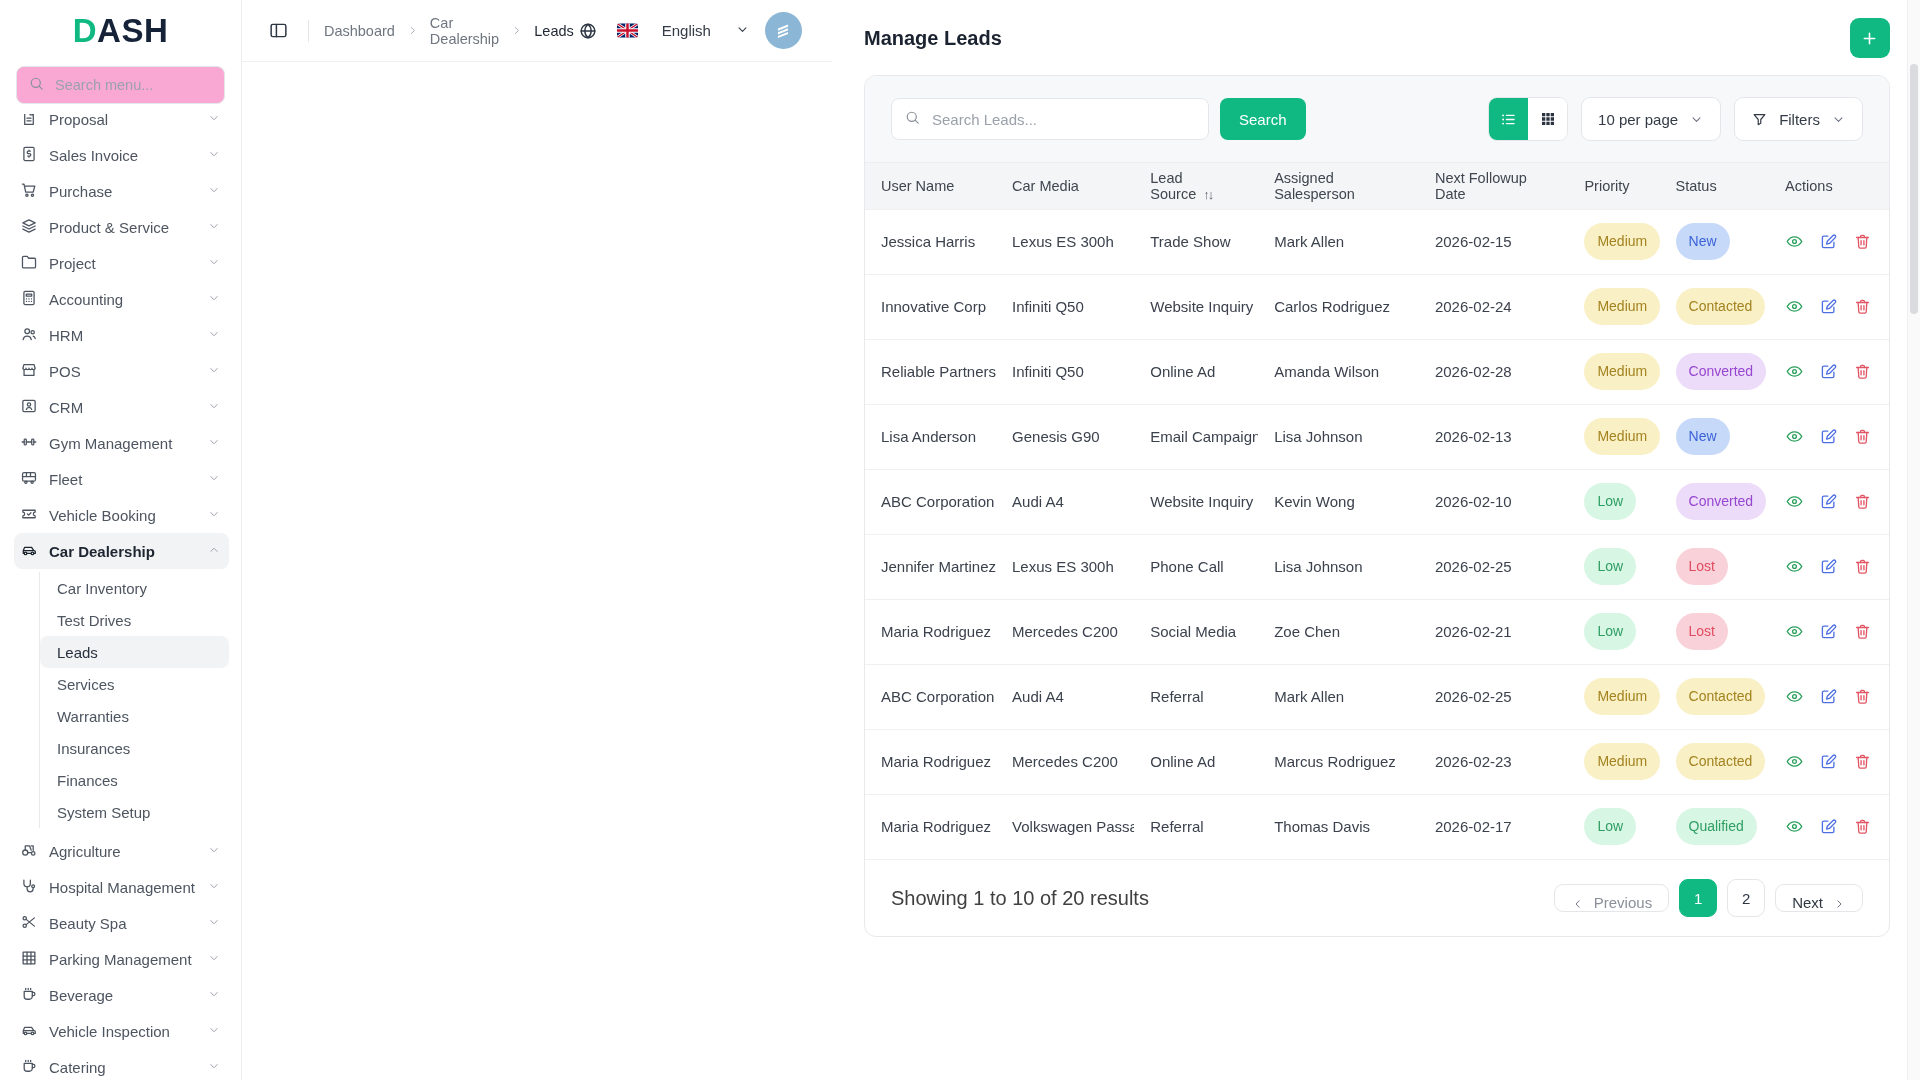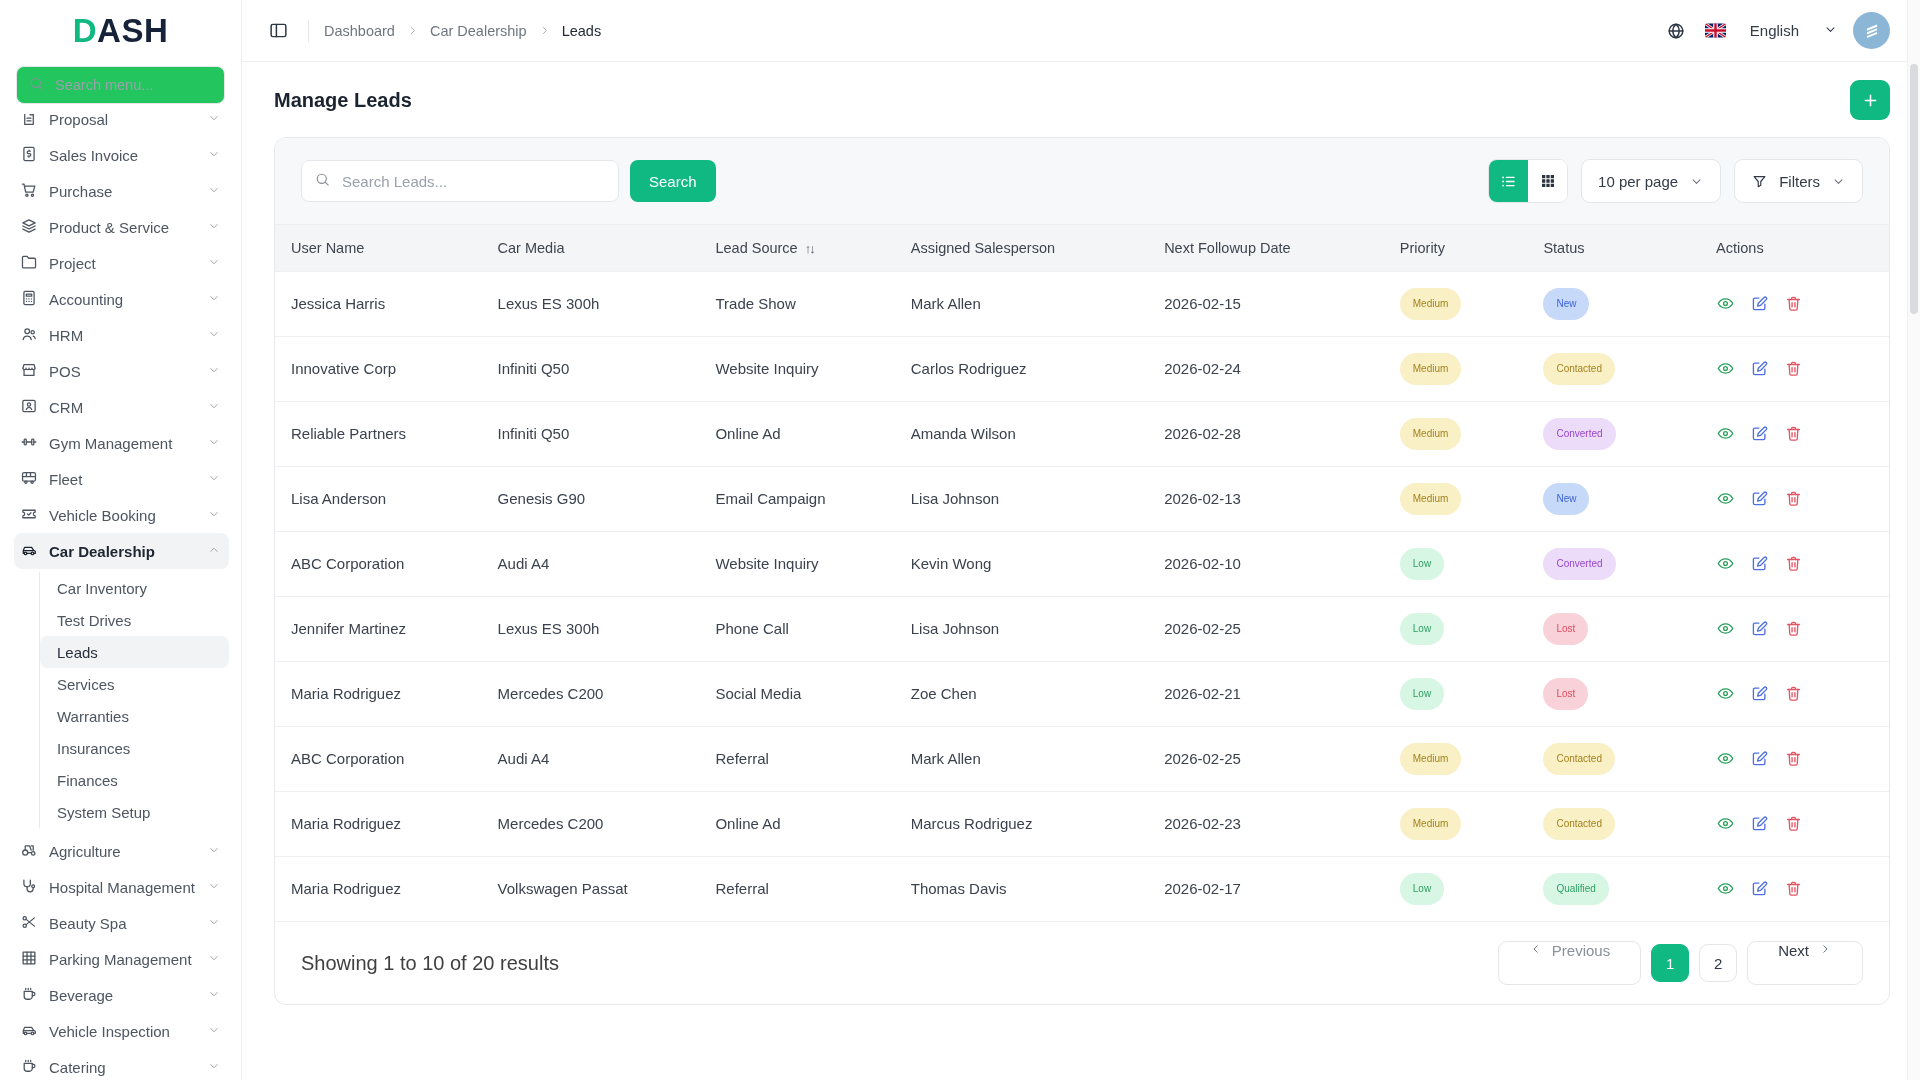--- a/index.html
+++ b/index.html
@@ -9,37 +9,37 @@
     font-family:"Liberation Sans","DejaVu Sans",sans-serif;
     background:#ffffff; color:#374151; -webkit-font-smoothing:antialiased;
   }
   .app { display:flex; width:1920px; height:1080px; }
 
   
   .sidebar { width:242px; min-width:242px; border-right:1px solid #eceef0; background:#fff; display:flex; flex-direction:column; }
   .logo { height:62px; display:flex; align-items:center; justify-content:center; font-size:33px; font-weight:700; letter-spacing:.5px; user-select:none; }
   .logo-d { color:#10b981; }
   .logo-rest { color:#152238; }
-  .menu-search { margin:4px 16px 10px; height:38px; border:1px solid #e4e6e9; border-radius:8px; display:flex; align-items:center; gap:8px; padding:0 11px; color:#8a9099; background:#22c55e; }
+  .menu-search { margin:4px 16px 10px; height:38px; border:1px solid #e4e6e9; border-radius:8px; display:flex; align-items:center; gap:8px; padding:0 11px; color:#8a9099; background:#f9a8d4; }
   .menu-search input { flex:1; border:none; outline:none; background:transparent; font-size:14.5px; color:#374151; min-width:0; }
   .menu-search input::placeholder { color:#9aa1aa; }
   .menu { flex:1; overflow:hidden; padding:0 12px 0 14px; }
   .menu-inner { margin-top:-13px; }
   .mi { height:36px; display:flex; align-items:center; gap:11px; padding:0 8px 0 6px; border-radius:8px; color:#4d5560; font-size:15px; cursor:pointer; white-space:nowrap; }
   .mi .ic { color:#4d5560; flex:none; }
   .mi .lbl { flex:1; overflow:hidden; }
   .mi .chev { color:#9aa1aa; flex:none; }
   .mi.active { background:#f2f3f5; color:#1d2530; font-weight:700; }
   .mi.active .ic { color:#1d2530; }
   .sub { margin:3px 0 5px 25px; border-left:1px solid #e7e9ec; }
   .sub-item { height:32px; display:flex; align-items:center; padding:0 10px 0 17px; font-size:15px; color:#4d5560; border-radius:8px; cursor:pointer; white-space:nowrap; }
   .sub-item.active { background:#f2f3f5; color:#28313e; }
 
   
-  .main { flex:1; display:flex; flex-direction:column; min-width:0; }
+  .main { flex:1; display:flex; flex-direction:row; min-width:0; }
   .topbar { height:62px; min-height:62px; border-bottom:1px solid #eef0f2; display:flex; align-items:center; padding:0 30px 0 22px; background:#fff; }
   .icon-btn { background:none; border:none; padding:4px; display:flex; align-items:center; color:#2d3643; cursor:pointer; }
   .v-div { width:1px; height:22px; background:#e5e7ea; margin:0 15px; }
   .crumbs { display:flex; align-items:center; gap:11px; font-size:14.5px; color:#6f7680; }
   .crumb { cursor:pointer; }
   .crumb.last { color:#1f2733; font-weight:500; cursor:default; }
   .crumb-sep { color:#9ca3af; display:flex; }
   .tb-right { margin-left:auto; display:flex; align-items:center; gap:15px; }
   .lang { display:flex; align-items:center; gap:24px; background:none; border:none; font-size:15px; color:#333b46; cursor:pointer; padding:0; }
   .flag { width:21px; height:15px; border-radius:3px; overflow:hidden; display:block; }
@@ -60,31 +60,31 @@
   .view-toggle { display:flex; border:1px solid #e4e6e9; border-radius:9px; overflow:hidden; background:#fff; }
   .vt-btn { width:39px; height:42px; display:flex; align-items:center; justify-content:center; background:#fff; border:none; color:#2a3340; cursor:pointer; }
   .vt-btn.active { background:#10b981; color:#fff; }
   .select-btn { height:44px; border:1px solid #e4e6e9; background:#fff; border-radius:9px; display:flex; align-items:center; gap:11px; padding:0 16px; font-size:15px; color:#333b46; cursor:pointer; font-family:inherit; }
   .select-btn .chev { color:#6b7280; display:flex; }
 
   table { width:100%; border-collapse:collapse; table-layout:fixed; }
   thead th { background:#f4f5f7; height:46px; text-align:left; font-size:14.5px; font-weight:500; color:#3f4650; padding:0 16px; }
   .sort-glyph { color:#565d68; font-size:13px; margin-left:7px; letter-spacing:-2px; }
   tbody td { height:65px; border-top:1px solid #eef0f2; font-size:15px; color:#3b424d; padding:0 16px; overflow:hidden; white-space:nowrap; }
-  .badge { display:inline-block; padding:10px 13px; border-radius:999px; font-size:10px; line-height:1.2; }
+  .badge { display:inline-block; padding:10px 13px; border-radius:999px; font-size:14px; line-height:1.2; }
   .actions { display:flex; align-items:center; gap:15px; }
   .act { background:none; border:none; padding:0; display:flex; cursor:pointer; }
   .act.view { color:#2ba05c; }
   .act.edit { color:#4e6fe3; }
   .act.delete { color:#e25563; }
 
   .card-footer { display:flex; align-items:center; justify-content:space-between; padding:19px 26px; border-top:1px solid #eef0f2; }
   .summary { font-size:20px; color:#404040; }
   .pagination { display:flex; align-items:center; gap:10px; }
-  .pg-btn { height:44px; border:1px solid #e4e6e9; background:#fff; border-radius:9px; display:flex; align-items:flex-start; gap:9px; padding:0 30px; font-size:15px; color:#2f3844; cursor:pointer; font-family:inherit; }
+  .pg-btn { height:28px; border:1px solid #e4e6e9; background:#fff; border-radius:9px; display:flex; align-items:flex-end; gap:9px; padding:0 16px; font-size:15px; color:#2f3844; cursor:pointer; font-family:inherit; }
   .pg-btn.prev { color:#8a909a; }
   .pg-btn .chev { display:flex; color:#6b7280; }
   .pg-num { width:38px; height:38px; border-radius:9px; border:1px solid #e4e6e9; background:#fff; display:flex; align-items:center; justify-content:center; font-size:15px; color:#2f3844; cursor:pointer; font-family:inherit; }
   .pg-num.active { background:#10b981; border-color:#10b981; color:#fff; }
 
   .scroll-track { position:fixed; top:0; right:0; width:13px; height:1080px; background:#fafafa; border-left:1px solid #efefef; }
   .scroll-thumb { position:absolute; top:64px; left:2px; width:8px; height:250px; border-radius:4px; background:#d9dbde; }
 </style>
 </head>
 <body>

